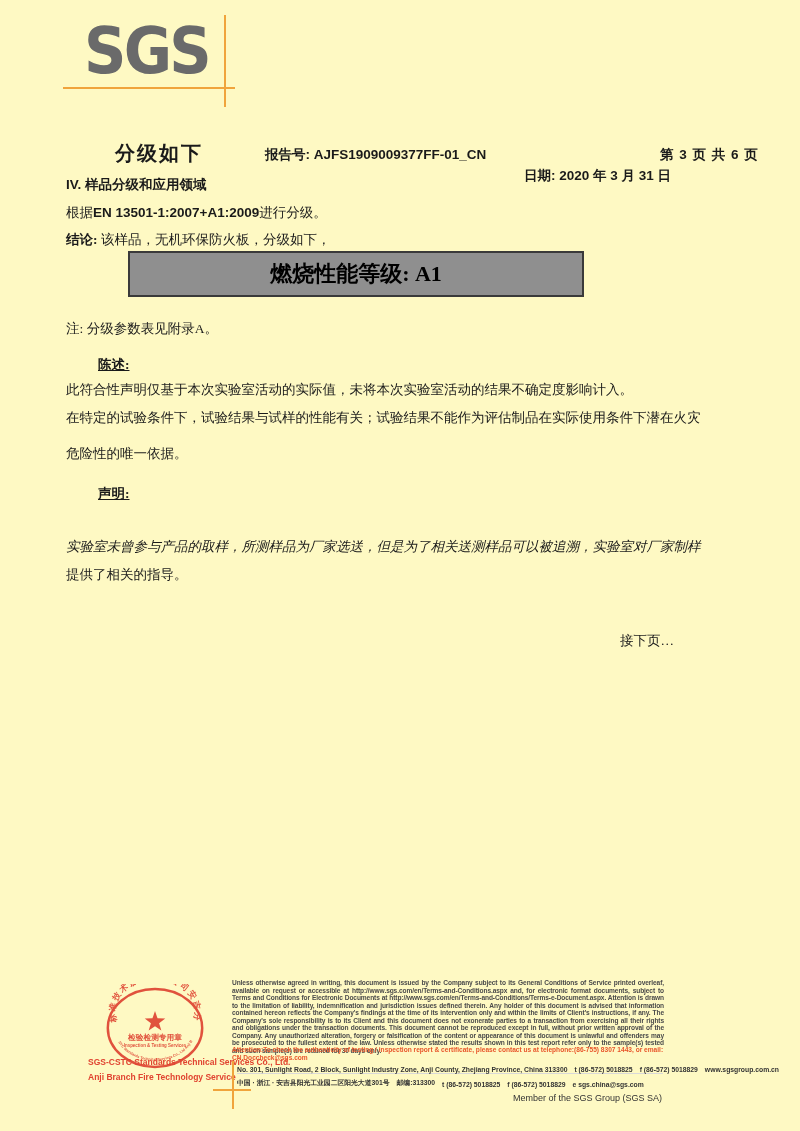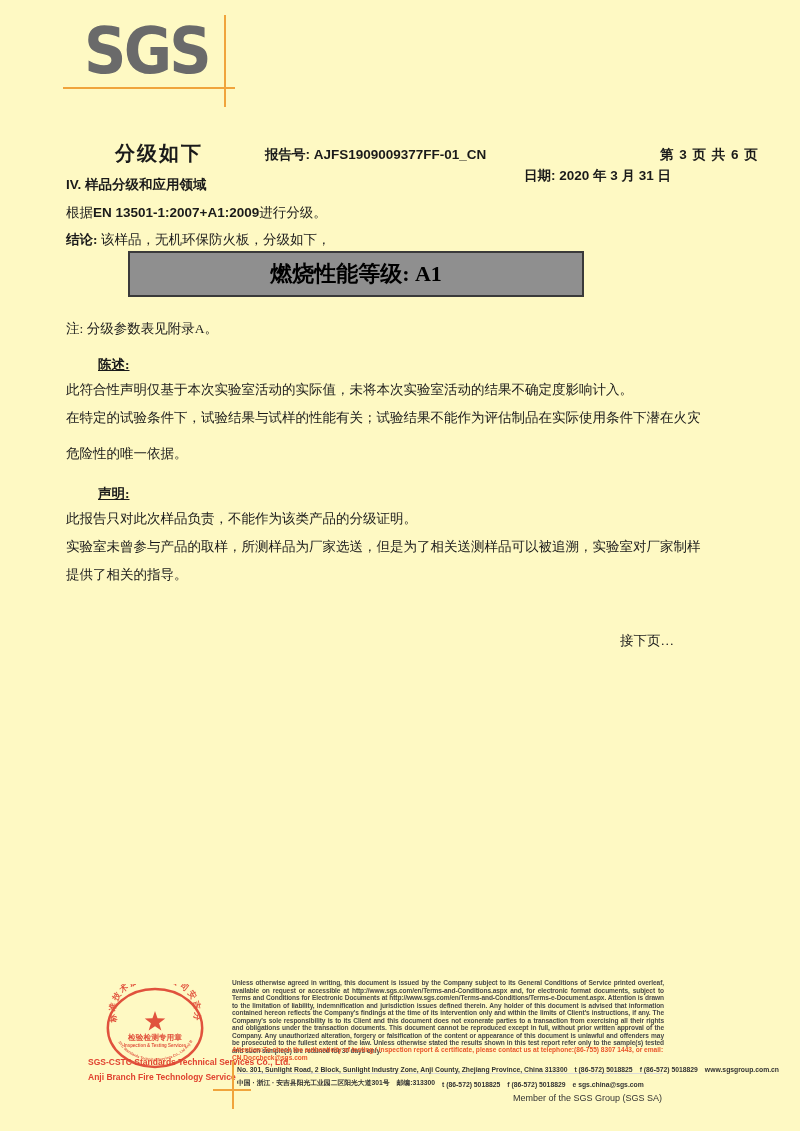--- a/index.html
+++ b/index.html
@@ -39,21 +39,21 @@
     left:128px; top:251px; width:456px; height:46px;
     background:#8f8f8f; border:2px solid #3a3a3a;
     display:flex; align-items:center; justify-content:center;
     font-size:22px; font-weight:bold; color:#000;
   }
   .note-line { top:320px; }
   .para-heading { left:66px; font-size:13.5px; font-weight:bold; text-decoration:underline;margin-left:32px; }
   .statement-heading { top:356px; }
   .st-l0 { top:381px; } .st-l1 { top:409px; } .st-l2 { top:426px;margin-top:19px; }
   .declaration-heading { top:485px; }
-  .de-l0 { top:510px; } .de-l1 { top:538px; } .de-l2 { top:566px; }
+  .de-l0 { top:510px; } .de-l1 { top:538px;font-style:italic; } .de-l2 { top:566px; }
   .continuation { left:620px; top:632px; font-size:13.5px; }
 
   
   .legal {
     left:232px; top:979px; width:432px;
     font-family:"Liberation Sans","DejaVu Sans",sans-serif;
     font-size:6.6px; line-height:7.5px; font-weight:700; color:#4a4a4a;
     text-align:justify; letter-spacing:-0.1px;
   }
   .attention {
@@ -106,21 +106,20 @@
   <div class="abs rating-banner">燃烧性能等级: A1</div>
 
   <div class="abs body-line note-line">注: 分级参数表见附录A。</div>
 
   <div class="abs para-heading statement-heading">陈述:</div>
   <div class="abs body-line st-l0">此符合性声明仅基于本次实验室活动的实际值，未将本次实验室活动的结果不确定度影响计入。</div>
   <div class="abs body-line st-l1">在特定的试验条件下，试验结果与试样的性能有关；试验结果不能作为评估制品在实际使用条件下潜在火灾</div>
   <div class="abs body-line st-l2">危险性的唯一依据。</div>
 
   <div class="abs para-heading declaration-heading">声明:</div>
-  <div class="abs body-line de-l0">此报告只对此次样品负责，不能作为该类产品的分级证明。</div>
   <div class="abs body-line de-l1">实验室未曾参与产品的取样，所测样品为厂家选送，但是为了相关送测样品可以被追溯，实验室对厂家制样</div>
   <div class="abs body-line de-l2">提供了相关的指导。</div>
 
   <div class="abs continuation">接下页…</div>
 
   <svg class="abs stamp-svg" viewBox="0 0 115 85" xmlns="http://www.w3.org/2000/svg">
     <defs>
       <path id="ringTop" d="M 19.8 34.5 A 39 31 0 1 1 95.2 34.5" fill="none"></path>
       <path id="ringBottom" d="M 21.3 56 A 40 32 0 0 0 93.7 56" fill="none"></path>
     </defs>

